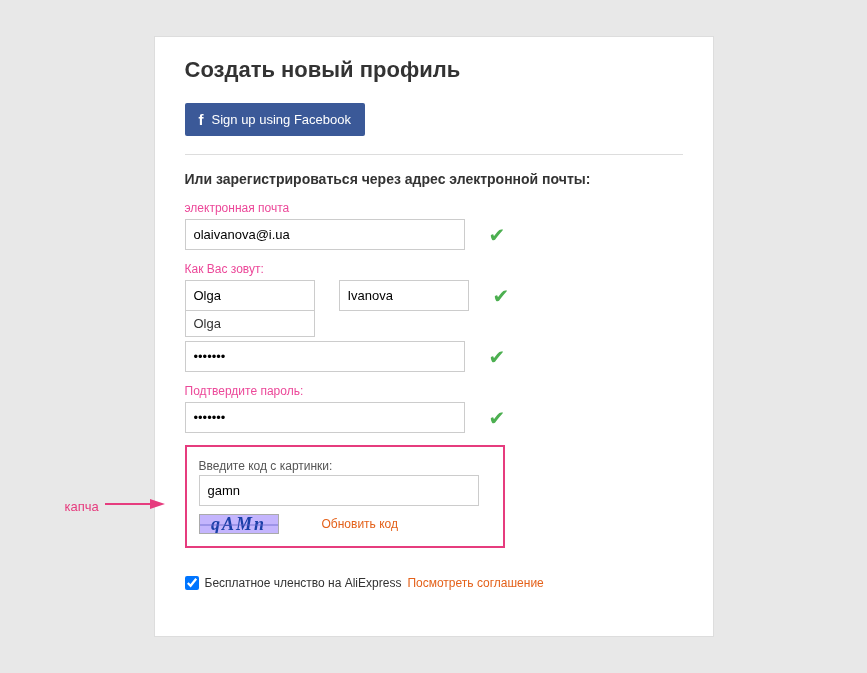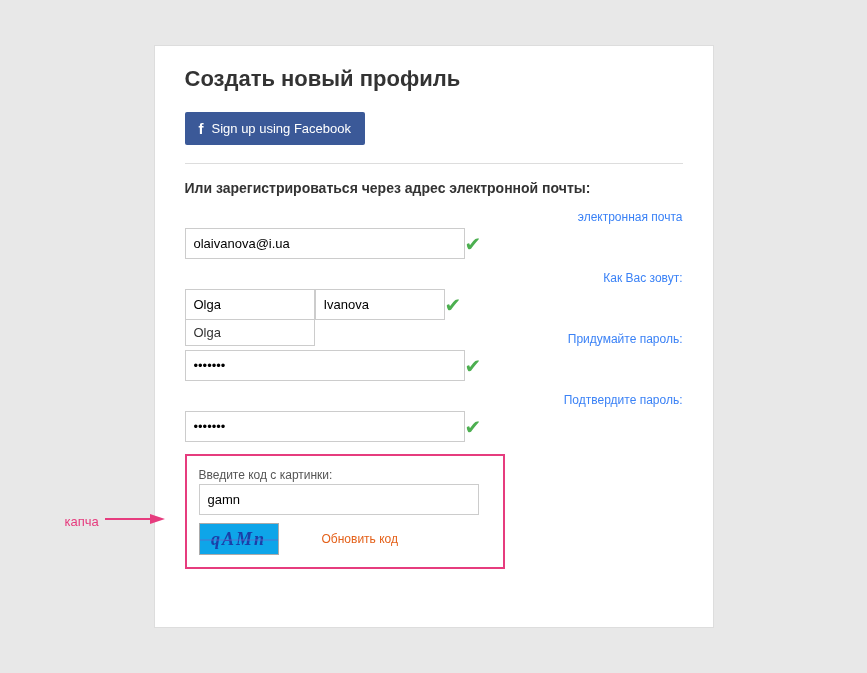--- a/index.html
+++ b/index.html
@@ -68,27 +68,26 @@
       margin-bottom: 14px;
     }
     .field-group {
       margin-bottom: 12px;
       position: relative;
     }
     .field-label {
       display: block;
       margin-bottom: 4px;
       font-size: 12px;
-      color: #3b82f6;
-      text-align: right;
+      color: #ec4899;
     }
     .field-row {
       display: flex;
       align-items: center;
-      gap: 0;
+      gap: 24px;
     }
     .text-input {
       border: 1px solid #ccc;
       padding: 7px 8px;
       font-size: 13px;
       outline: none;
       width: 280px;
     }
     .name-input-first {
       width: 130px;
@@ -138,22 +137,22 @@
       width: 280px;
       margin-bottom: 8px;
     }
     .captcha-image-row {
       display: flex;
       align-items: center;
       gap: 10px;
     }
     .captcha-image {
       width: 80px;
-      height: 32px;
-      background: #0ea5e9;
+      height: 20px;
+      background: #c4b5fd;
       display: flex;
       align-items: center;
       justify-content: center;
       font-size: 18px;
       font-weight: bold;
       font-style: italic;
       color: #1a3fa8;
       letter-spacing: 2px;
       border: 1px solid #aaa;
       font-family: 'Georgia', serif;
@@ -299,15 +298,20 @@
       <div class="captcha-image-row">
         <div class="captcha-image">
           <span>qAMn</span>
         </div>
         <a href="#" class="refresh-link">Обновить код</a>
       </div>
     </div>
   </div>
 
   
+  <div class="membership-row">
+    <input type="checkbox" class="membership-checkbox" checked="" style="">
+    <span>Бесплатное членство на AliExpress</span>
+    <a href="#">Посмотреть соглашение</a>
+  </div>
 
   
 </div>
 
 </body></html>

